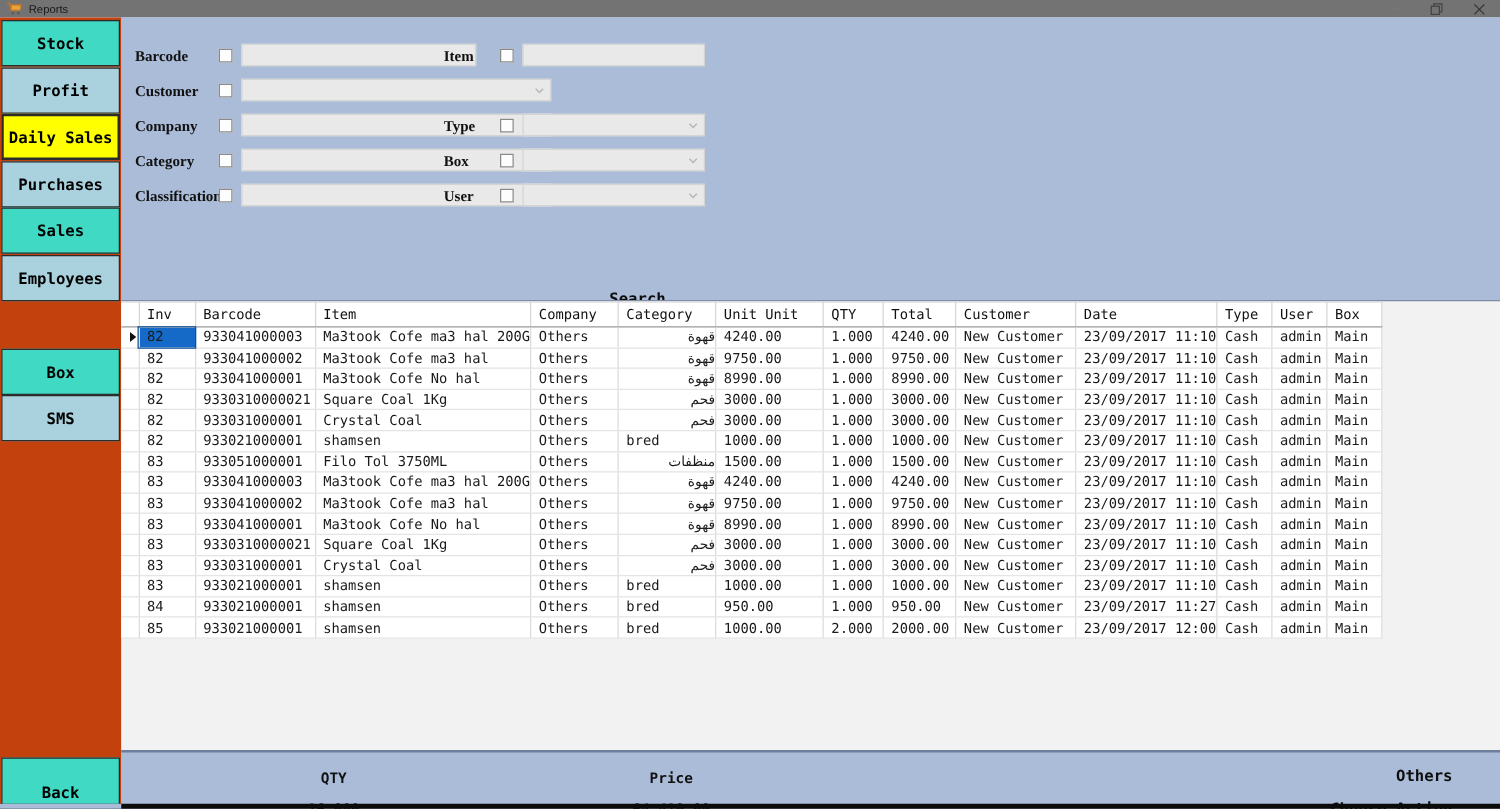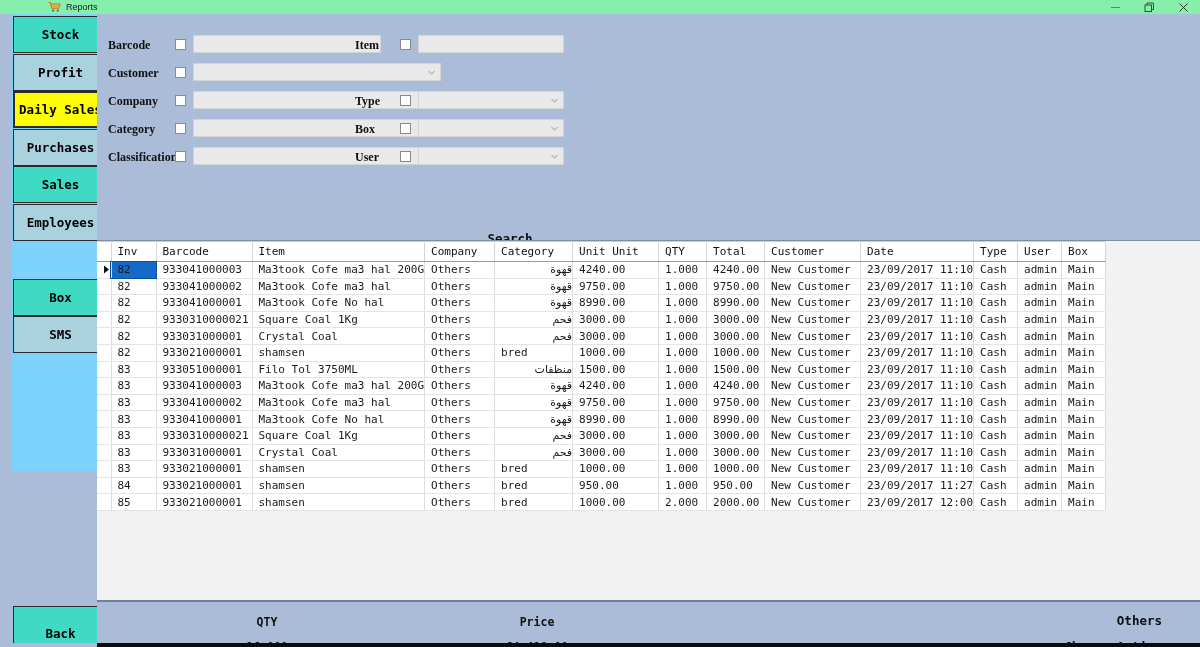--- a/index.html
+++ b/index.html
@@ -7,22 +7,22 @@
     margin: 0; padding: 0;
     width: 1200px; height: 647px;
     overflow: hidden;
     background: #ffffff;
     font-family: "Liberation Sans", sans-serif;
   }
 
   
   #titlebar {
     position: absolute; left: 0; top: 0; width: 1200px; height: 14px;
-    background: #86efac;
-    display: flex; align-items: center; padding-left: 43px;
+    background: #737373;
+    display: flex; align-items: center;
   }
   #title-icon {
     width: 13px; height: 12px; margin-left: 5px; margin-right: 5px;
     display: flex; align-items: center; justify-content: center;
   }
   #title-text {
     font-size: 9px; color: #1a1a1a; line-height: 14px;
     font-family: "Liberation Sans", sans-serif;
   }
   .winbtns { position: absolute; right: 0; top: 0; height: 14px; display: flex; }
@@ -33,22 +33,22 @@
   .winbtn svg { display: block; }
 
   
   #app {
     position: absolute; left: 0; top: 14px; width: 1200px; height: 633px;
     background: #aabcd8;
   }
 
   
   #sidebar {
-    position: absolute; left: 12px; top: 0; width: 97px; height: 457px;
-    background: #7dd3fc;
+    position: absolute; left: 0; top: 0; width: 97px; height: 633px;
+    background: #c2410c;
   }
   .nav-btn {
     position: absolute; left: 1px; width: 95px; height: 37px;
     border: 1px solid #2b2b2b;
     display: flex; align-items: center; justify-content: center;
     font-family: "DejaVu Sans Mono", monospace;
     font-size: 12.5px; font-weight: bold; color: #000000;
     letter-spacing: 0px;
     cursor: pointer;
   }

